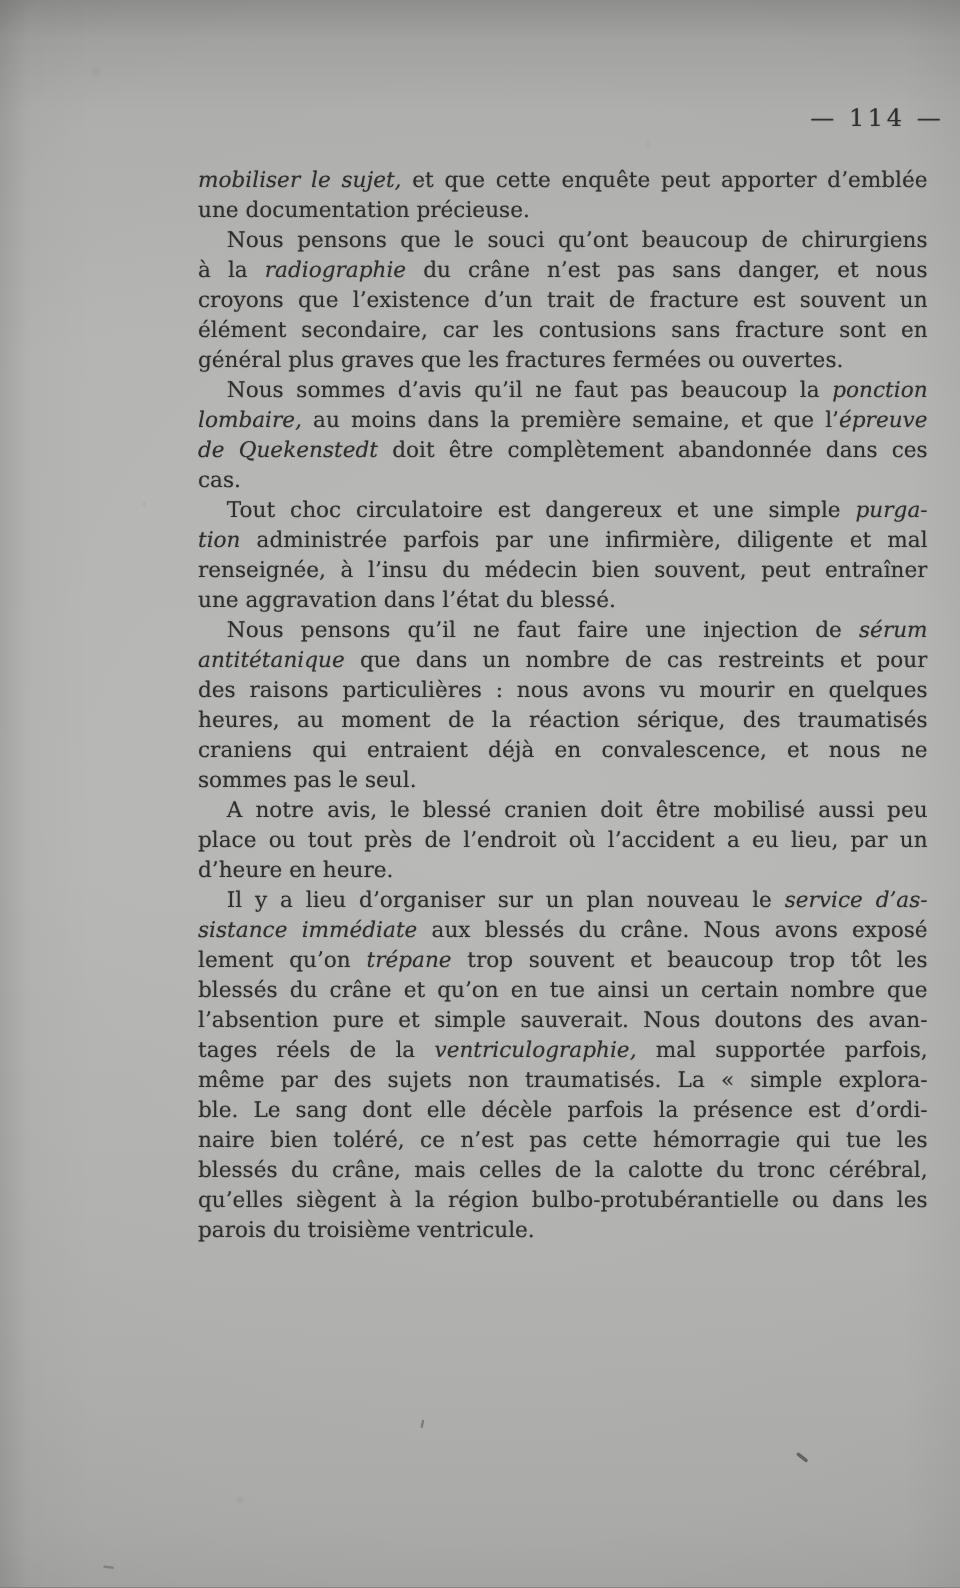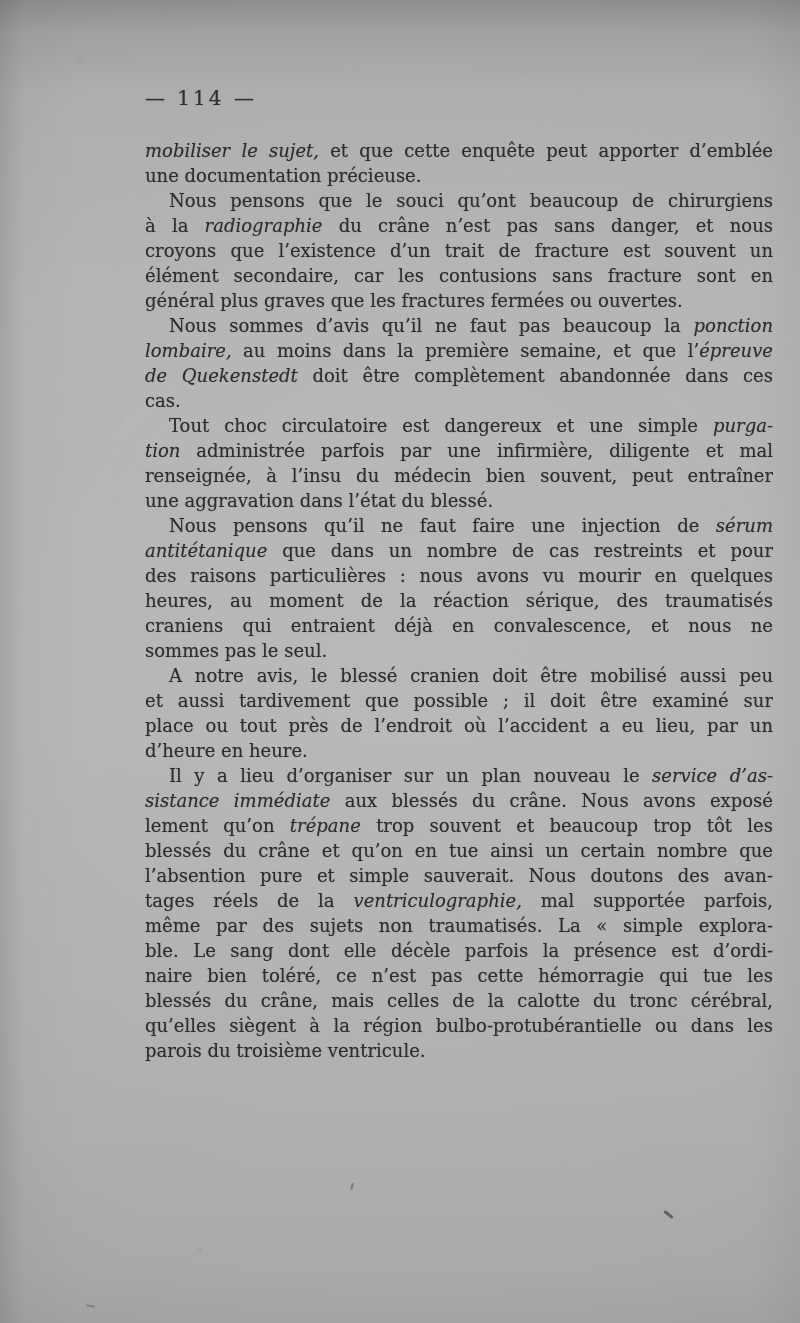--- a/index.html
+++ b/index.html
@@ -17,30 +17,30 @@
     background:
       radial-gradient(circle 3px at 120px 420px, rgba(0,0,0,0.07), transparent 70%),
       radial-gradient(circle 4px at 640px 300px, rgba(255,255,255,0.08), transparent 70%),
       radial-gradient(circle 5px at 300px 980px, rgba(0,0,0,0.05), transparent 70%),
       radial-gradient(circle 3px at 700px 760px, rgba(0,0,0,0.06), transparent 70%),
       radial-gradient(circle 6px at 200px 1250px, rgba(0,0,0,0.06), transparent 70%),
       radial-gradient(circle 4px at 540px 120px, rgba(0,0,0,0.05), transparent 70%),
       radial-gradient(circle 8px at 80px 60px, rgba(0,0,0,0.05), transparent 70%);
   }
   .page-number {
-    position:absolute; top:86px; left:145px; width:628px;
-    text-align:left; font-size:20px; letter-spacing:3px;
+    position:absolute; top:86px; left:159px; width:628px;
+    text-align:right; font-size:20px; letter-spacing:3px;
     color:#2f2f2f; text-shadow:0 0 1px rgba(46,46,46,0.5);
   }
   .body-text { position:absolute; top:138px; left:145px; width:628px; }
   .line {
     height:25px; line-height:25px; font-size:18px; color:#2e2e2e;
     text-align:justify; text-align-last:justify;
     text-shadow:0 0 1px rgba(40,40,40,0.45);
-    overflow:hidden; white-space:normal;
+    overflow:hidden; white-space:normal;margin-left:20px;
   }
   .line.end { text-align-last:left; }
   .line.indent { text-indent:24px; }
   .italic { font-style:italic; }
   .speck { position:absolute; background:#4a4a48; border-radius:2px; opacity:0.75; }
   .speck-1 { left:663px; top:1213px; width:11px; height:3px; transform:rotate(38deg); }
   .speck-2 { left:86px; top:1305px; width:9px; height:2px; transform:rotate(8deg); opacity:0.4; }
   .speck-3 { left:351px; top:1183px; width:2px; height:7px; transform:rotate(12deg); opacity:0.5; }
 </style>
 </head>
@@ -65,21 +65,20 @@
       <div class="line"><span class="italic">tion</span><span> administrée parfois par une infirmière, diligente et mal</span></div>
       <div class="line"><span>renseignée, à l’insu du médecin bien souvent, peut entraîner</span></div>
       <div class="line end"><span>une aggravation dans l’état du blessé.</span></div>
       <div class="line indent"><span>Nous pensons qu’il ne faut faire une injection de </span><span class="italic">sérum</span></div>
       <div class="line"><span class="italic">antitétanique</span><span> que dans un nombre de cas restreints et pour</span></div>
       <div class="line"><span>des raisons particulières : nous avons vu mourir en quelques</span></div>
       <div class="line"><span>heures, au moment de la réaction sérique, des traumatisés</span></div>
       <div class="line"><span>craniens qui entraient déjà en convalescence, et nous ne</span></div>
       <div class="line end"><span>sommes pas le seul.</span></div>
       <div class="line indent"><span>A notre avis, le blessé cranien doit être mobilisé aussi peu</span></div>
-      <div class="line"><span>et aussi tardivement que possible ; il doit être examiné sur</span></div>
       <div class="line"><span>place ou tout près de l’endroit où l’accident a eu lieu, par un</span></div>
       <div class="line end"><span>d’heure en heure.</span></div>
       <div class="line indent"><span>Il y a lieu d’organiser sur un plan nouveau le </span><span class="italic">service d’as-</span></div>
       <div class="line"><span class="italic">sistance immédiate</span><span> aux blessés du crâne. Nous avons exposé</span></div>
       <div class="line"><span>lement qu’on </span><span class="italic">trépane</span><span> trop souvent et beaucoup trop tôt les</span></div>
       <div class="line"><span>blessés du crâne et qu’on en tue ainsi un certain nombre que</span></div>
       <div class="line"><span>l’absention pure et simple sauverait. Nous doutons des avan-</span></div>
       <div class="line"><span>tages réels de la </span><span class="italic">ventriculographie,</span><span> mal supportée parfois,</span></div>
       <div class="line"><span>même par des sujets non traumatisés. La « simple explora-</span></div>
       <div class="line"><span>ble. Le sang dont elle décèle parfois la présence est d’ordi-</span></div>

